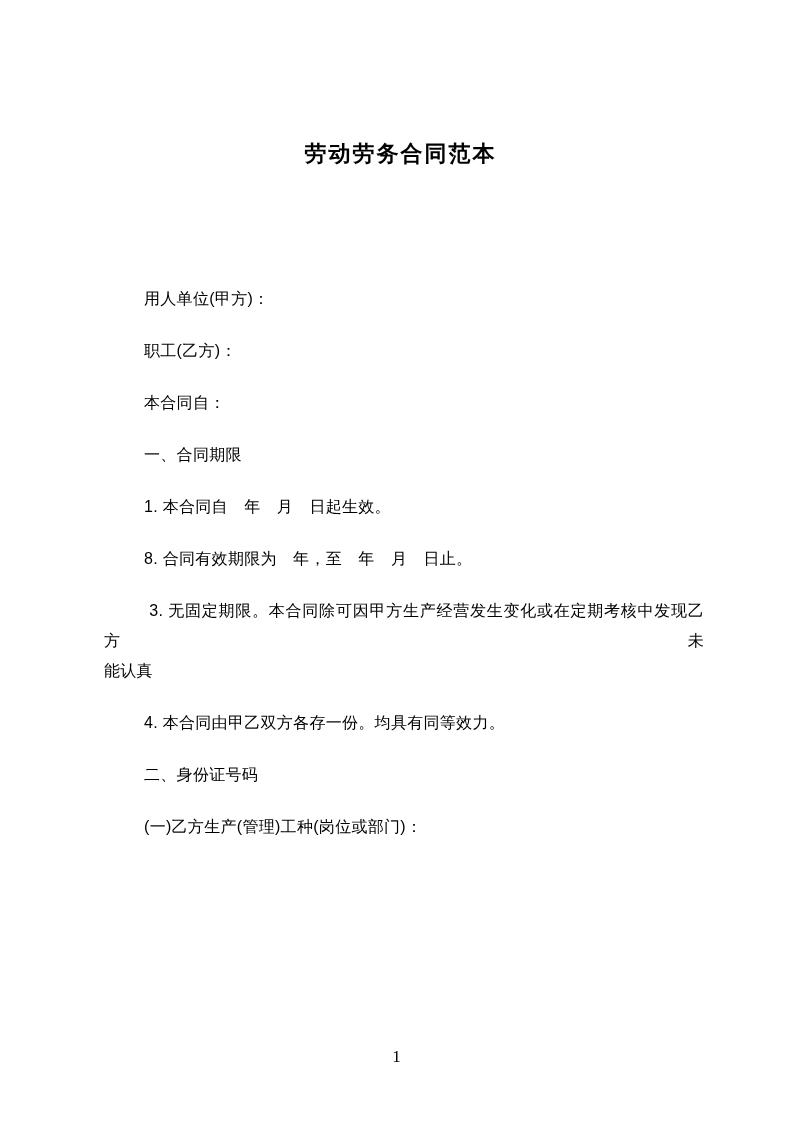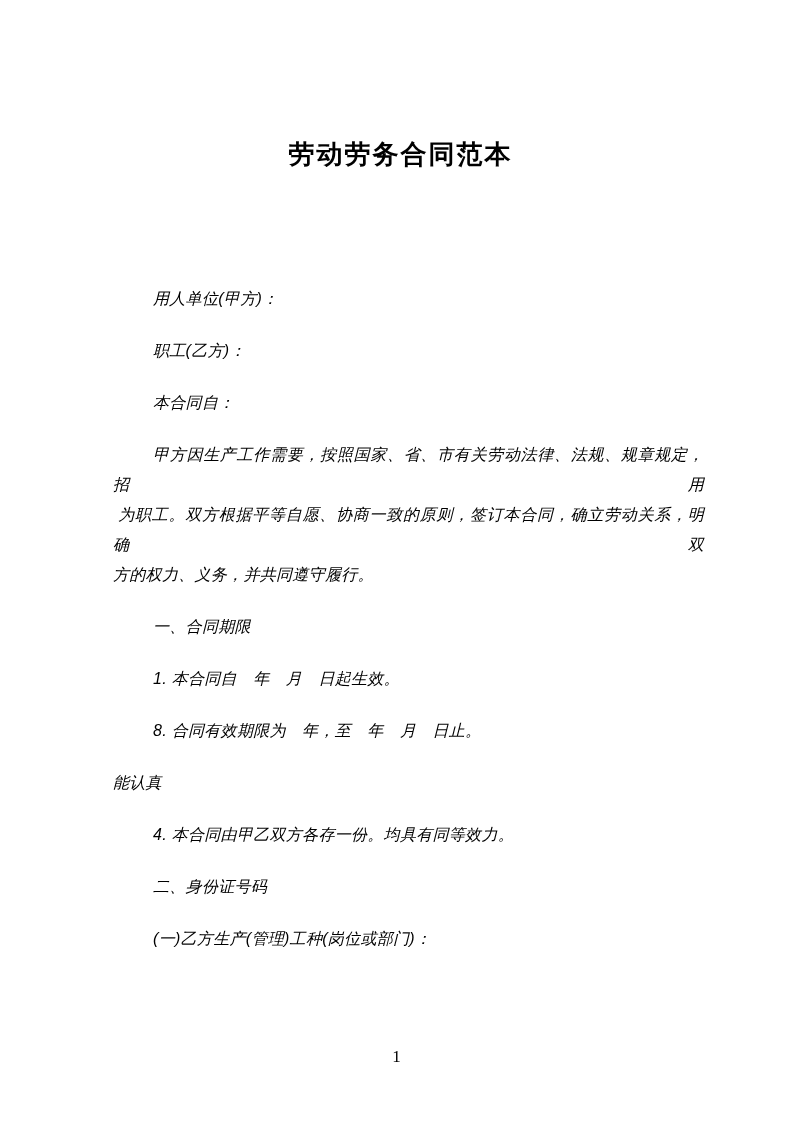--- a/index.html
+++ b/index.html
@@ -14,30 +14,29 @@
     margin: 0;
     background: #ffffff;
     box-sizing: border-box;
     padding: 138px 89px 0 97px;
     font-family: "Liberation Sans", "DejaVu Sans", sans-serif;
     color: #000000;
     overflow: hidden;
   }
   .doc-title {
     margin: 0 0 114px 0;
-    font-size: 26px;
+    font-size: 22px;
     line-height: 32px;
     font-weight: bold;
     text-align: center;
     letter-spacing: 2px;
   }
   .para {
-    margin: 0 0 22px 16px;
+    margin: 0 0 22px 7px;
     padding: 0;
-    font-style: italic;
   }
   .line {
     font-size: 16px;
     line-height: 30px;
     white-space: pre-wrap;
     letter-spacing: 0.3px;
   }
   .line.indent {
     text-indent: 40px;
   }
@@ -67,34 +66,30 @@
       <div class="para">
         <div class="line indent">用人单位(甲方)：</div>
       </div>
       <div class="para">
         <div class="line indent">职工(乙方)：</div>
       </div>
       <div class="para">
         <div class="line indent">本合同自：</div>
       </div>
       <div class="para">
-        <div class="line indent fill">甲方因生产工作需要，按照国家、省、市有关劳动法律、法规、规章规定，招用</div>
-        <div class="line fill"> 为职工。双方根据平等自愿、协商一致的原则，签订本合同，确立劳动关系，明确双</div>
-        <div class="line">方的权力、义务，并共同遵守履行。</div>
-      </div>
-      <div class="para">
         <div class="line indent">一、合同期限</div>
       </div>
       <div class="para">
         <div class="line indent">1. 本合同自　年　月　日起生效。</div>
       </div>
       <div class="para">
         <div class="line indent">8. 合同有效期限为　年，至　年　月　日止。</div>
       </div>
       <div class="para">
+        <div class="line indent fill"> 3. 无固定期限。本合同除可因甲方生产经营发生变化或在定期考核中发现乙方未</div>
         <div class="line">能认真</div>
       </div>
       <div class="para">
         <div class="line indent">4. 本合同由甲乙双方各存一份。均具有同等效力。</div>
       </div>
       <div class="para">
         <div class="line indent">二、身份证号码</div>
       </div>
       <div class="para">
         <div class="line indent">(一)乙方生产(管理)工种(岗位或部门)：</div>

